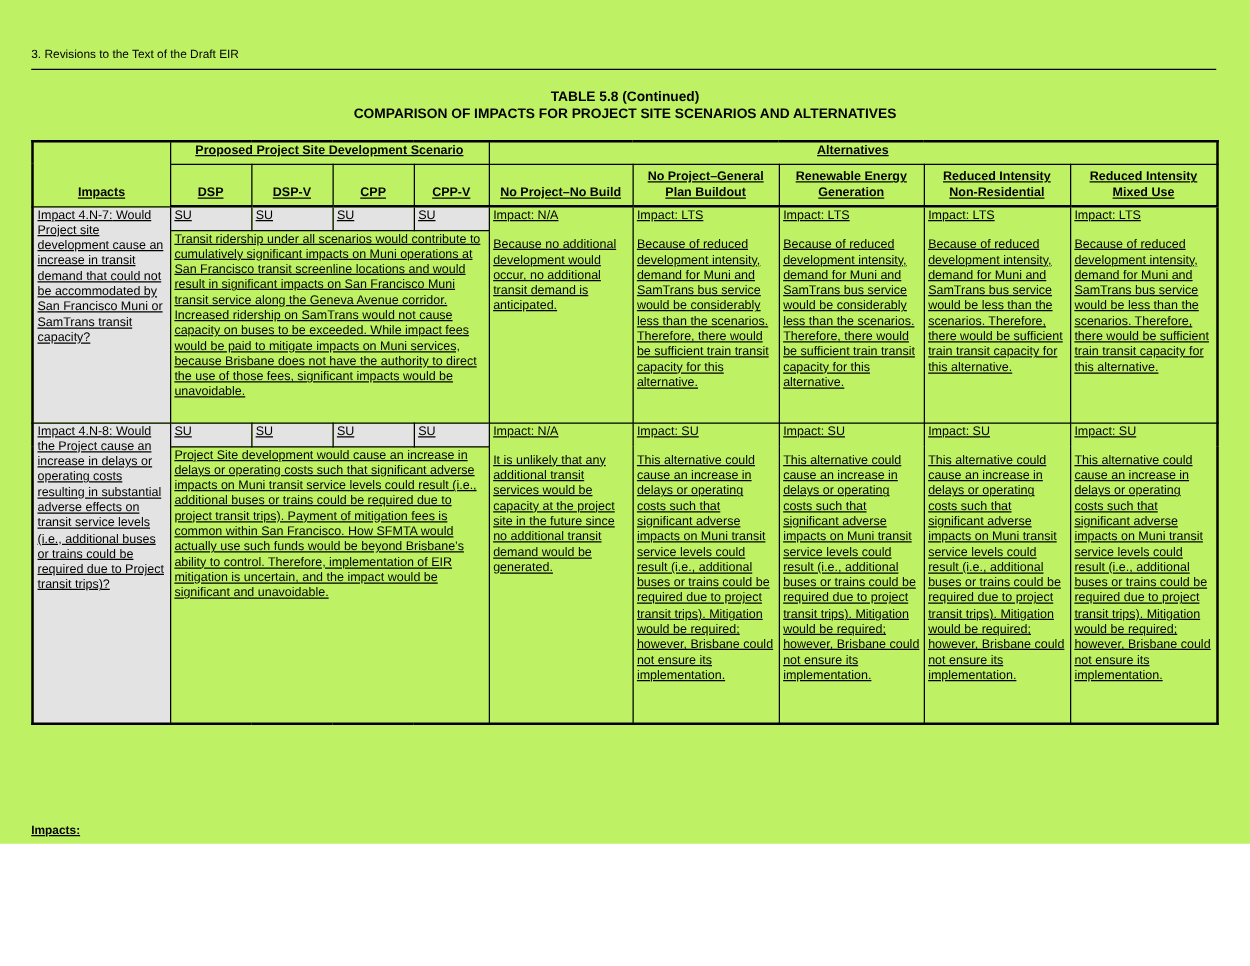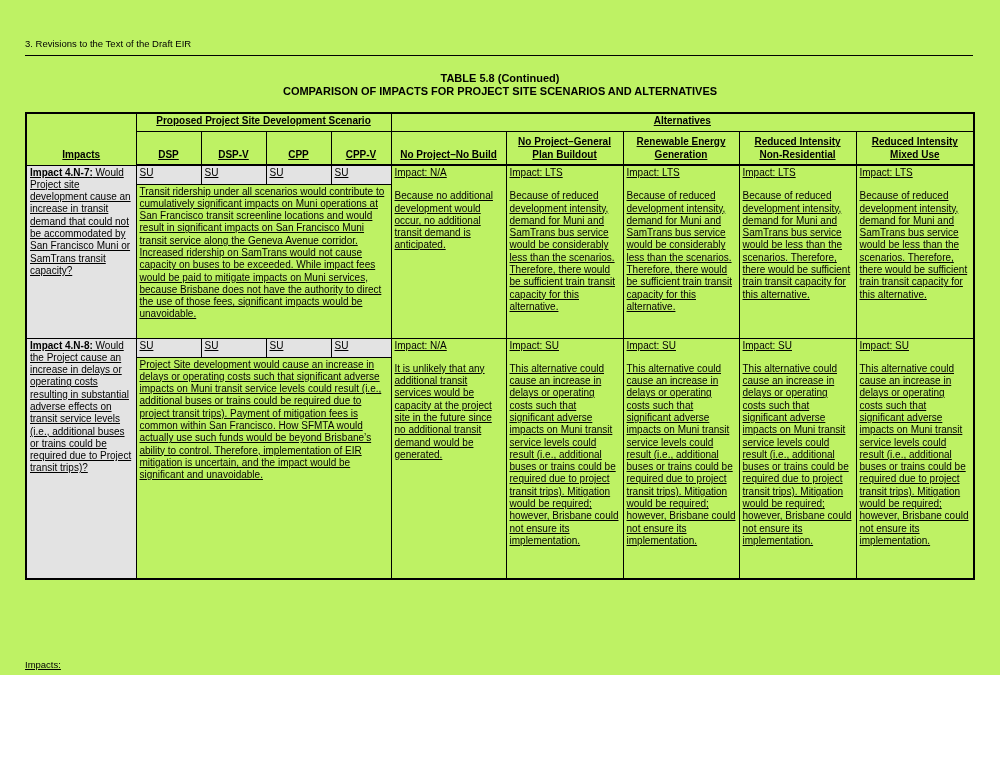--- a/index.html
+++ b/index.html
@@ -30,25 +30,25 @@
   tr.hdrB { height: 34px; }
   tr.hdrB th { border-bottom: 2px solid #000; }
   tr.suRow { height: 19px; }
   tr.descRow1 { height: 154px; }
   tr.descRow2 { height: 222px; }
   .gray { background: #e3e3e3; }
   .bl2 { border-left: 2px solid #000; }
   .bb2 { border-bottom: 2px solid #000; }
   .su-cell { text-align: center; }
   .impact-cell { vertical-align: middle; }
-  .b { font-weight: bold; }
+  .b { font-weight: normal; }
   .alt-head { margin-bottom: 11px; }
 
   .legend { position: absolute; left: 25px; top: 659px; font-size: 9.5px; line-height: 12px; }
-  .legend-title { font-weight: normal; text-decoration: underline; margin-bottom: 5px; }
+  .legend-title { font-weight: bold; text-decoration: underline; margin-bottom: 5px; }
   .legend-row span { display: inline-block; vertical-align: top; }
   .lg-c1 { width: 162px; }
   .lg-c2 { width: 170px; }
 
   .footer-rule { position: absolute; left: 25px; top: 711px; width: 948px; height: 2px; background: #000; }
   .footer-left { position: absolute; left: 25px; top: 717px; font-size: 7.5px; line-height: 9.5px; }
   .footer-page { position: absolute; left: 0; top: 716px; width: 1000px; text-align: right; font-size: 9.5px; }
   .footer-right { position: absolute; right: 27px; top: 717px; font-size: 7.5px; }
 </style>
 </head>

